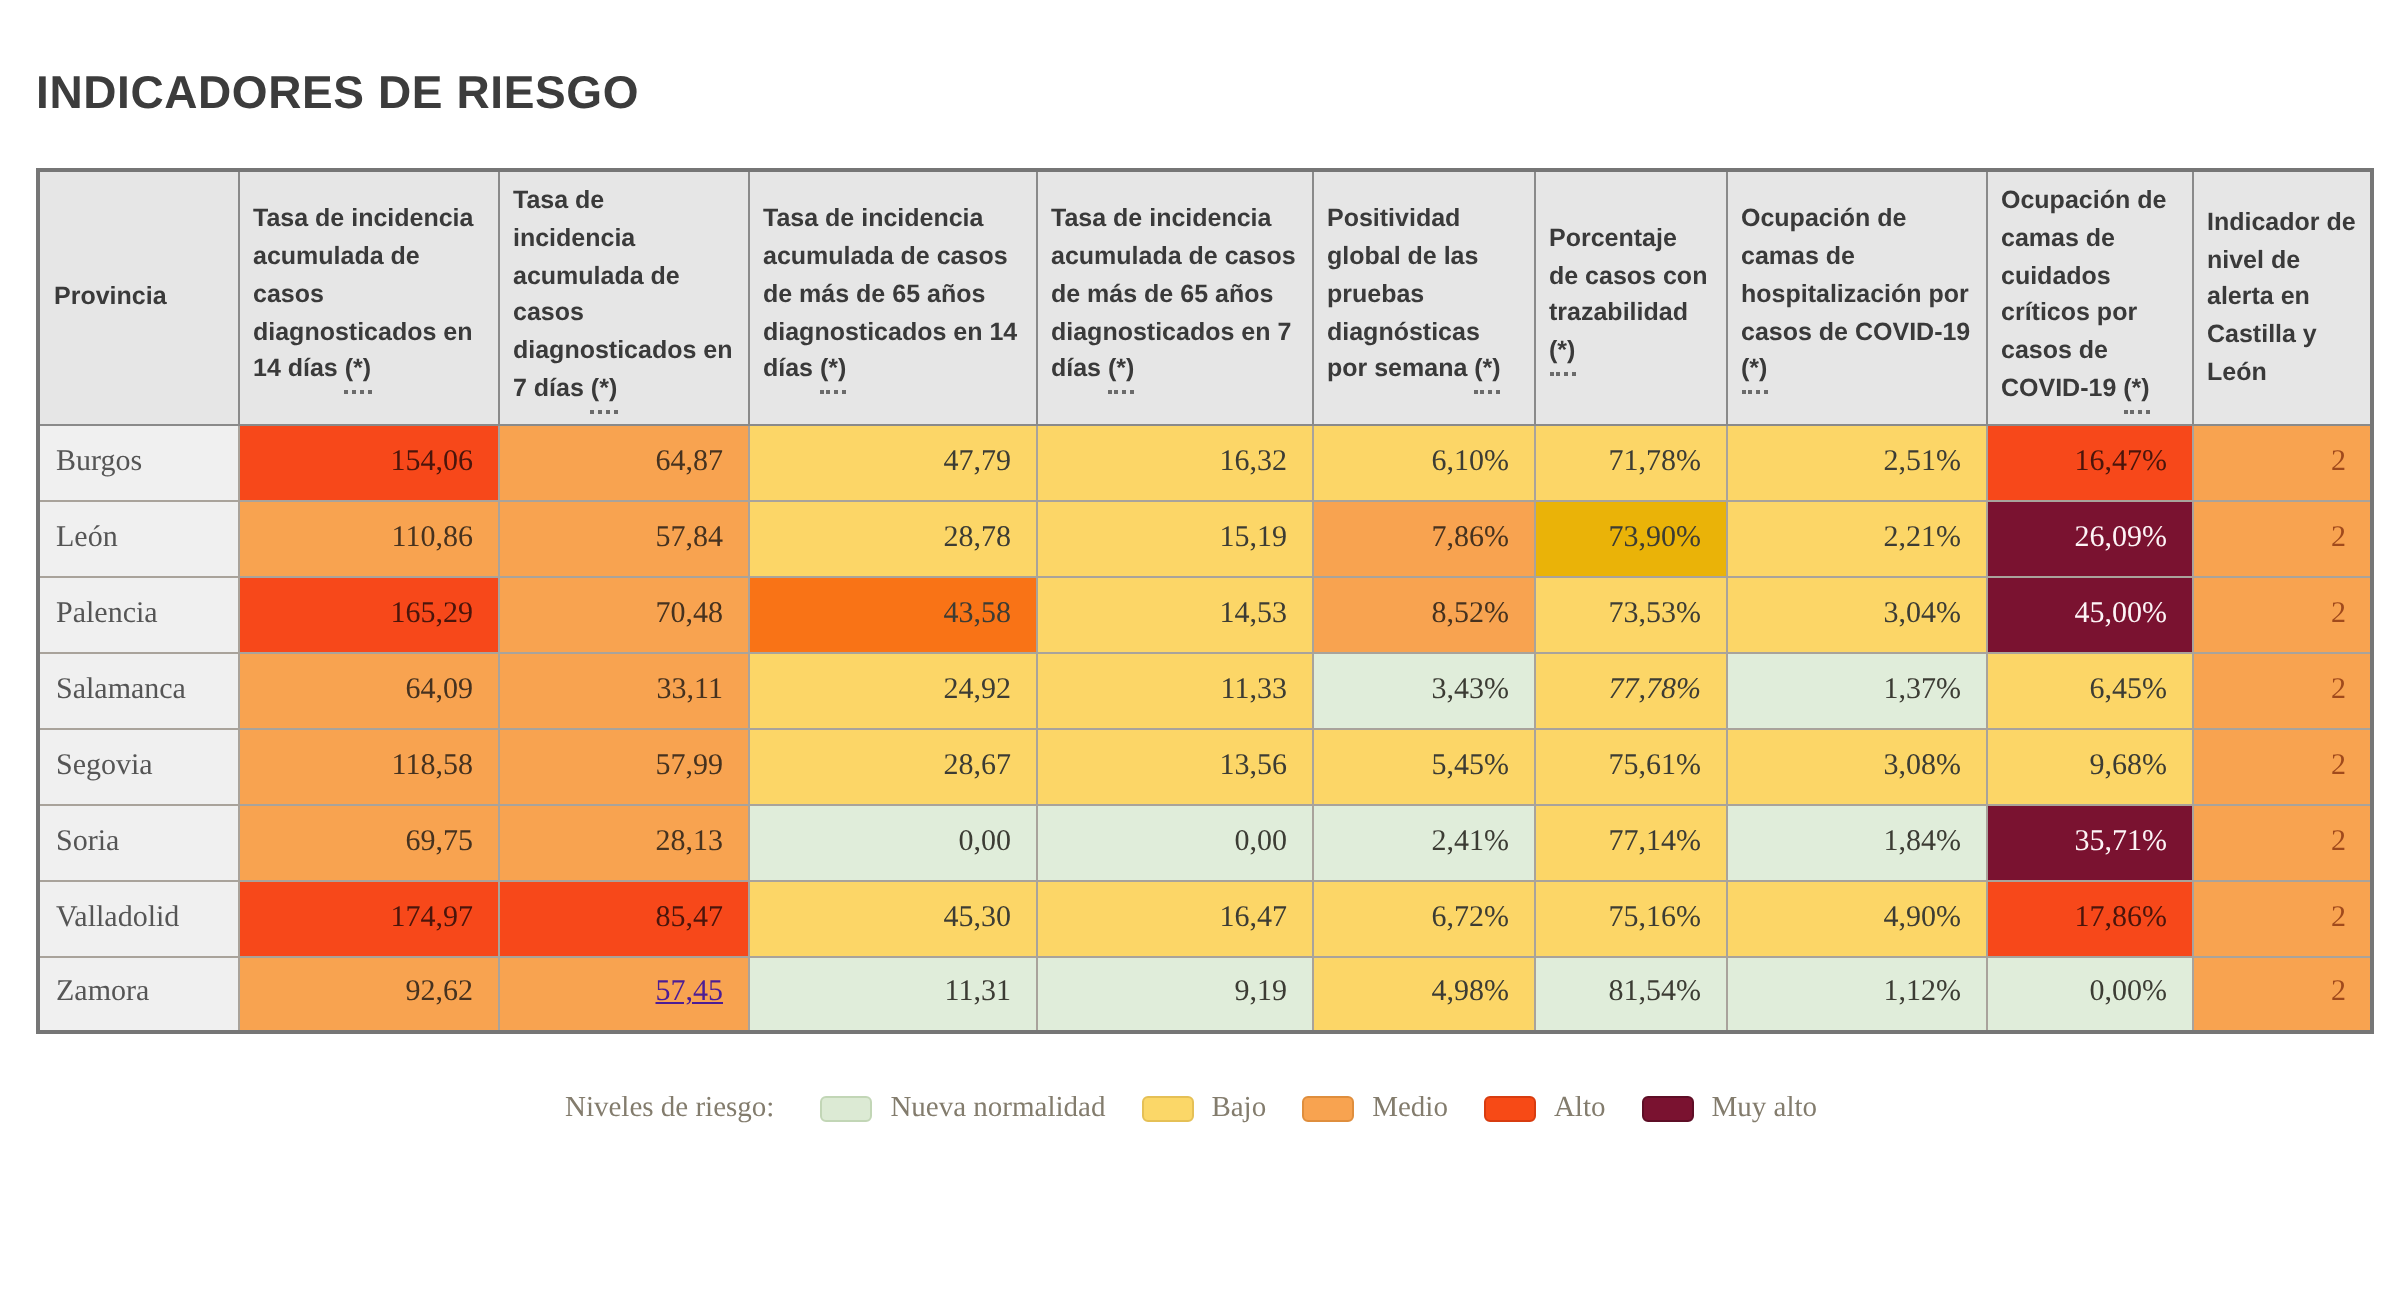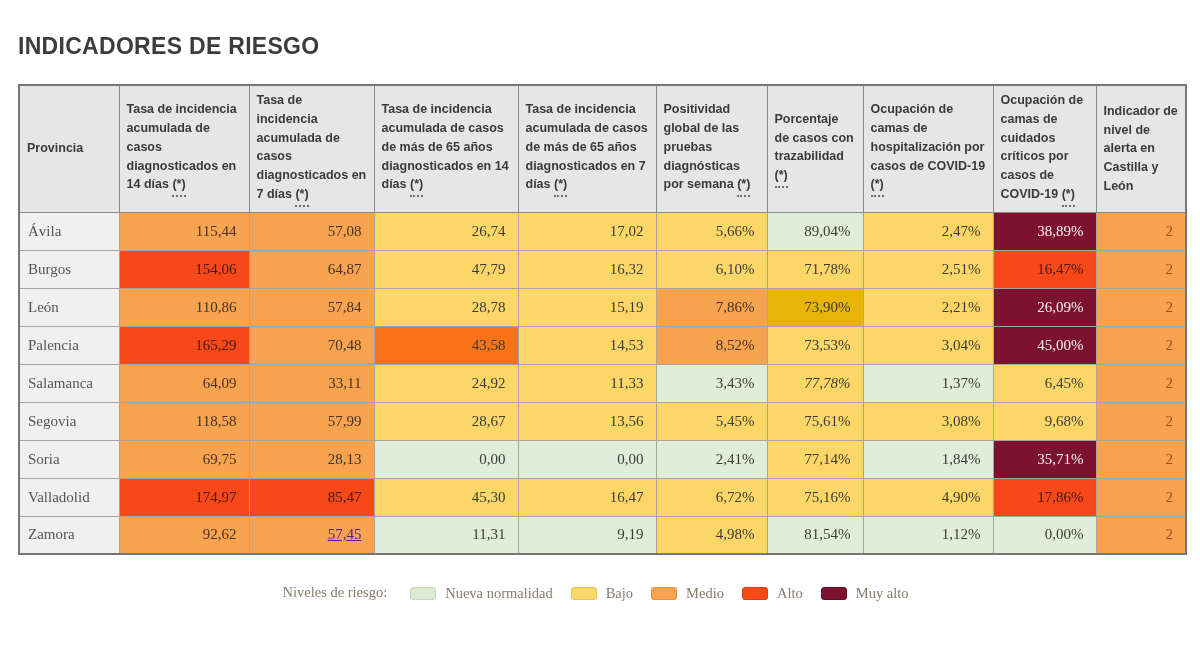--- a/index.html
+++ b/index.html
@@ -110,32 +110,20 @@
           <th>Tasa de incidencia acumulada de casos de más de 65 años diagnosticados en 7 días <span class="tip">(*)</span></th>
           <th>Positividad global de las pruebas diagnósticas por semana <span class="tip">(*)</span></th>
           <th>Porcentaje de casos con trazabilidad <span class="tip">(*)</span></th>
           <th>Ocupación de camas de hospitalización por casos de COVID-19 <span class="tip">(*)</span></th>
           <th>Ocupación de camas de cuidados críticos por casos de COVID-19 <span class="tip">(*)</span></th>
           <th>Indicador de nivel de alerta en Castilla y León</th>
         </tr>
     </thead>
     <tbody>
         <tr>
-          <td class="province">Ávila</td>
-          <td class="val" style="background: rgb(248, 163, 80); color: rgb(70, 50, 31);">115,44</td>
-          <td class="val" style="background: rgb(248, 163, 80); color: rgb(70, 50, 31);">57,08</td>
-          <td class="val" style="background: rgb(252, 214, 103); color: rgb(60, 60, 52);">26,74</td>
-          <td class="val" style="background: rgb(252, 214, 103); color: rgb(60, 60, 52);">17,02</td>
-          <td class="val" style="background: rgb(252, 214, 103); color: rgb(60, 60, 52);">5,66%</td>
-          <td class="val" style="background: rgb(224, 237, 218); color: rgb(60, 60, 52);">89,04%</td>
-          <td class="val" style="background: rgb(252, 214, 103); color: rgb(60, 60, 52);">2,47%</td>
-          <td class="val" style="background: rgb(122, 18, 48); color: rgb(253, 244, 246);">38,89%</td>
-          <td class="val" style="background: rgb(248, 163, 80); color: rgb(160, 74, 28);">2</td>
-        </tr>
-        <tr>
           <td class="province">Burgos</td>
           <td class="val" style="background: rgb(247, 72, 26); color: rgb(74, 21, 11);">154,06</td>
           <td class="val" style="background: rgb(248, 163, 80); color: rgb(70, 50, 31);">64,87</td>
           <td class="val" style="background: rgb(252, 214, 103); color: rgb(60, 60, 52);">47,79</td>
           <td class="val" style="background: rgb(252, 214, 103); color: rgb(60, 60, 52);">16,32</td>
           <td class="val" style="background: rgb(252, 214, 103); color: rgb(60, 60, 52);">6,10%</td>
           <td class="val" style="background: rgb(252, 214, 103); color: rgb(60, 60, 52);">71,78%</td>
           <td class="val" style="background: rgb(252, 214, 103); color: rgb(60, 60, 52);">2,51%</td>
           <td class="val" style="background: rgb(247, 72, 26); color: rgb(74, 21, 11);">16,47%</td>
           <td class="val" style="background: rgb(248, 163, 80); color: rgb(160, 74, 28);">2</td>

